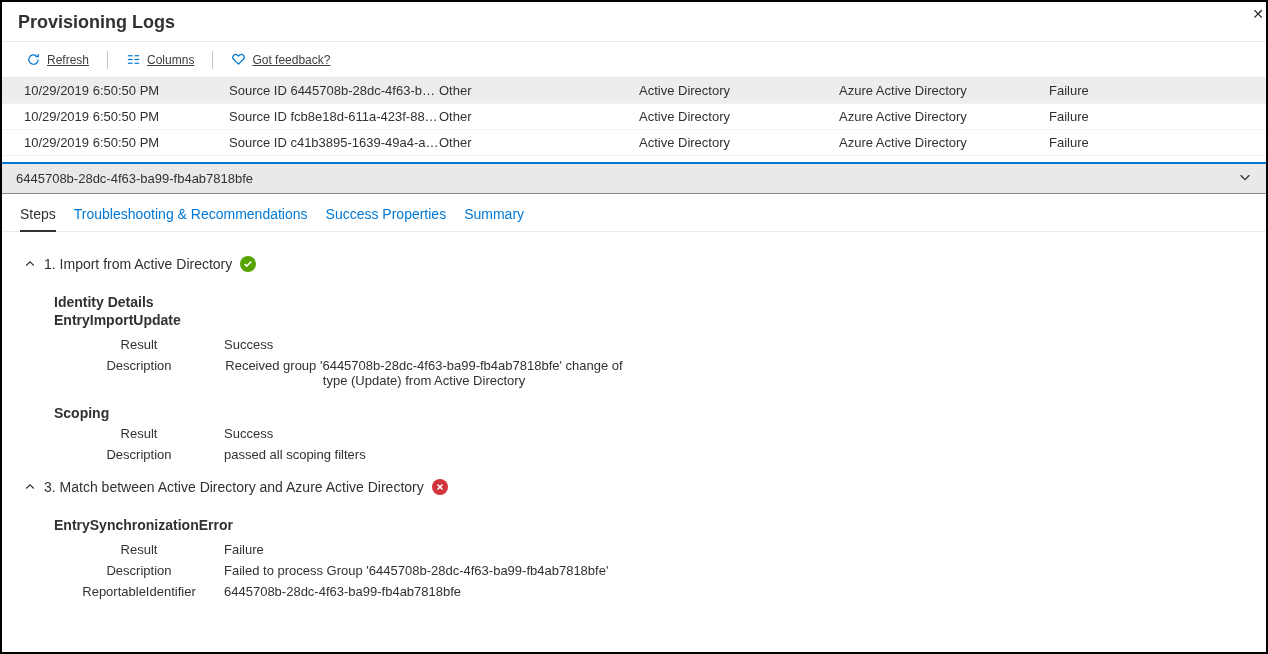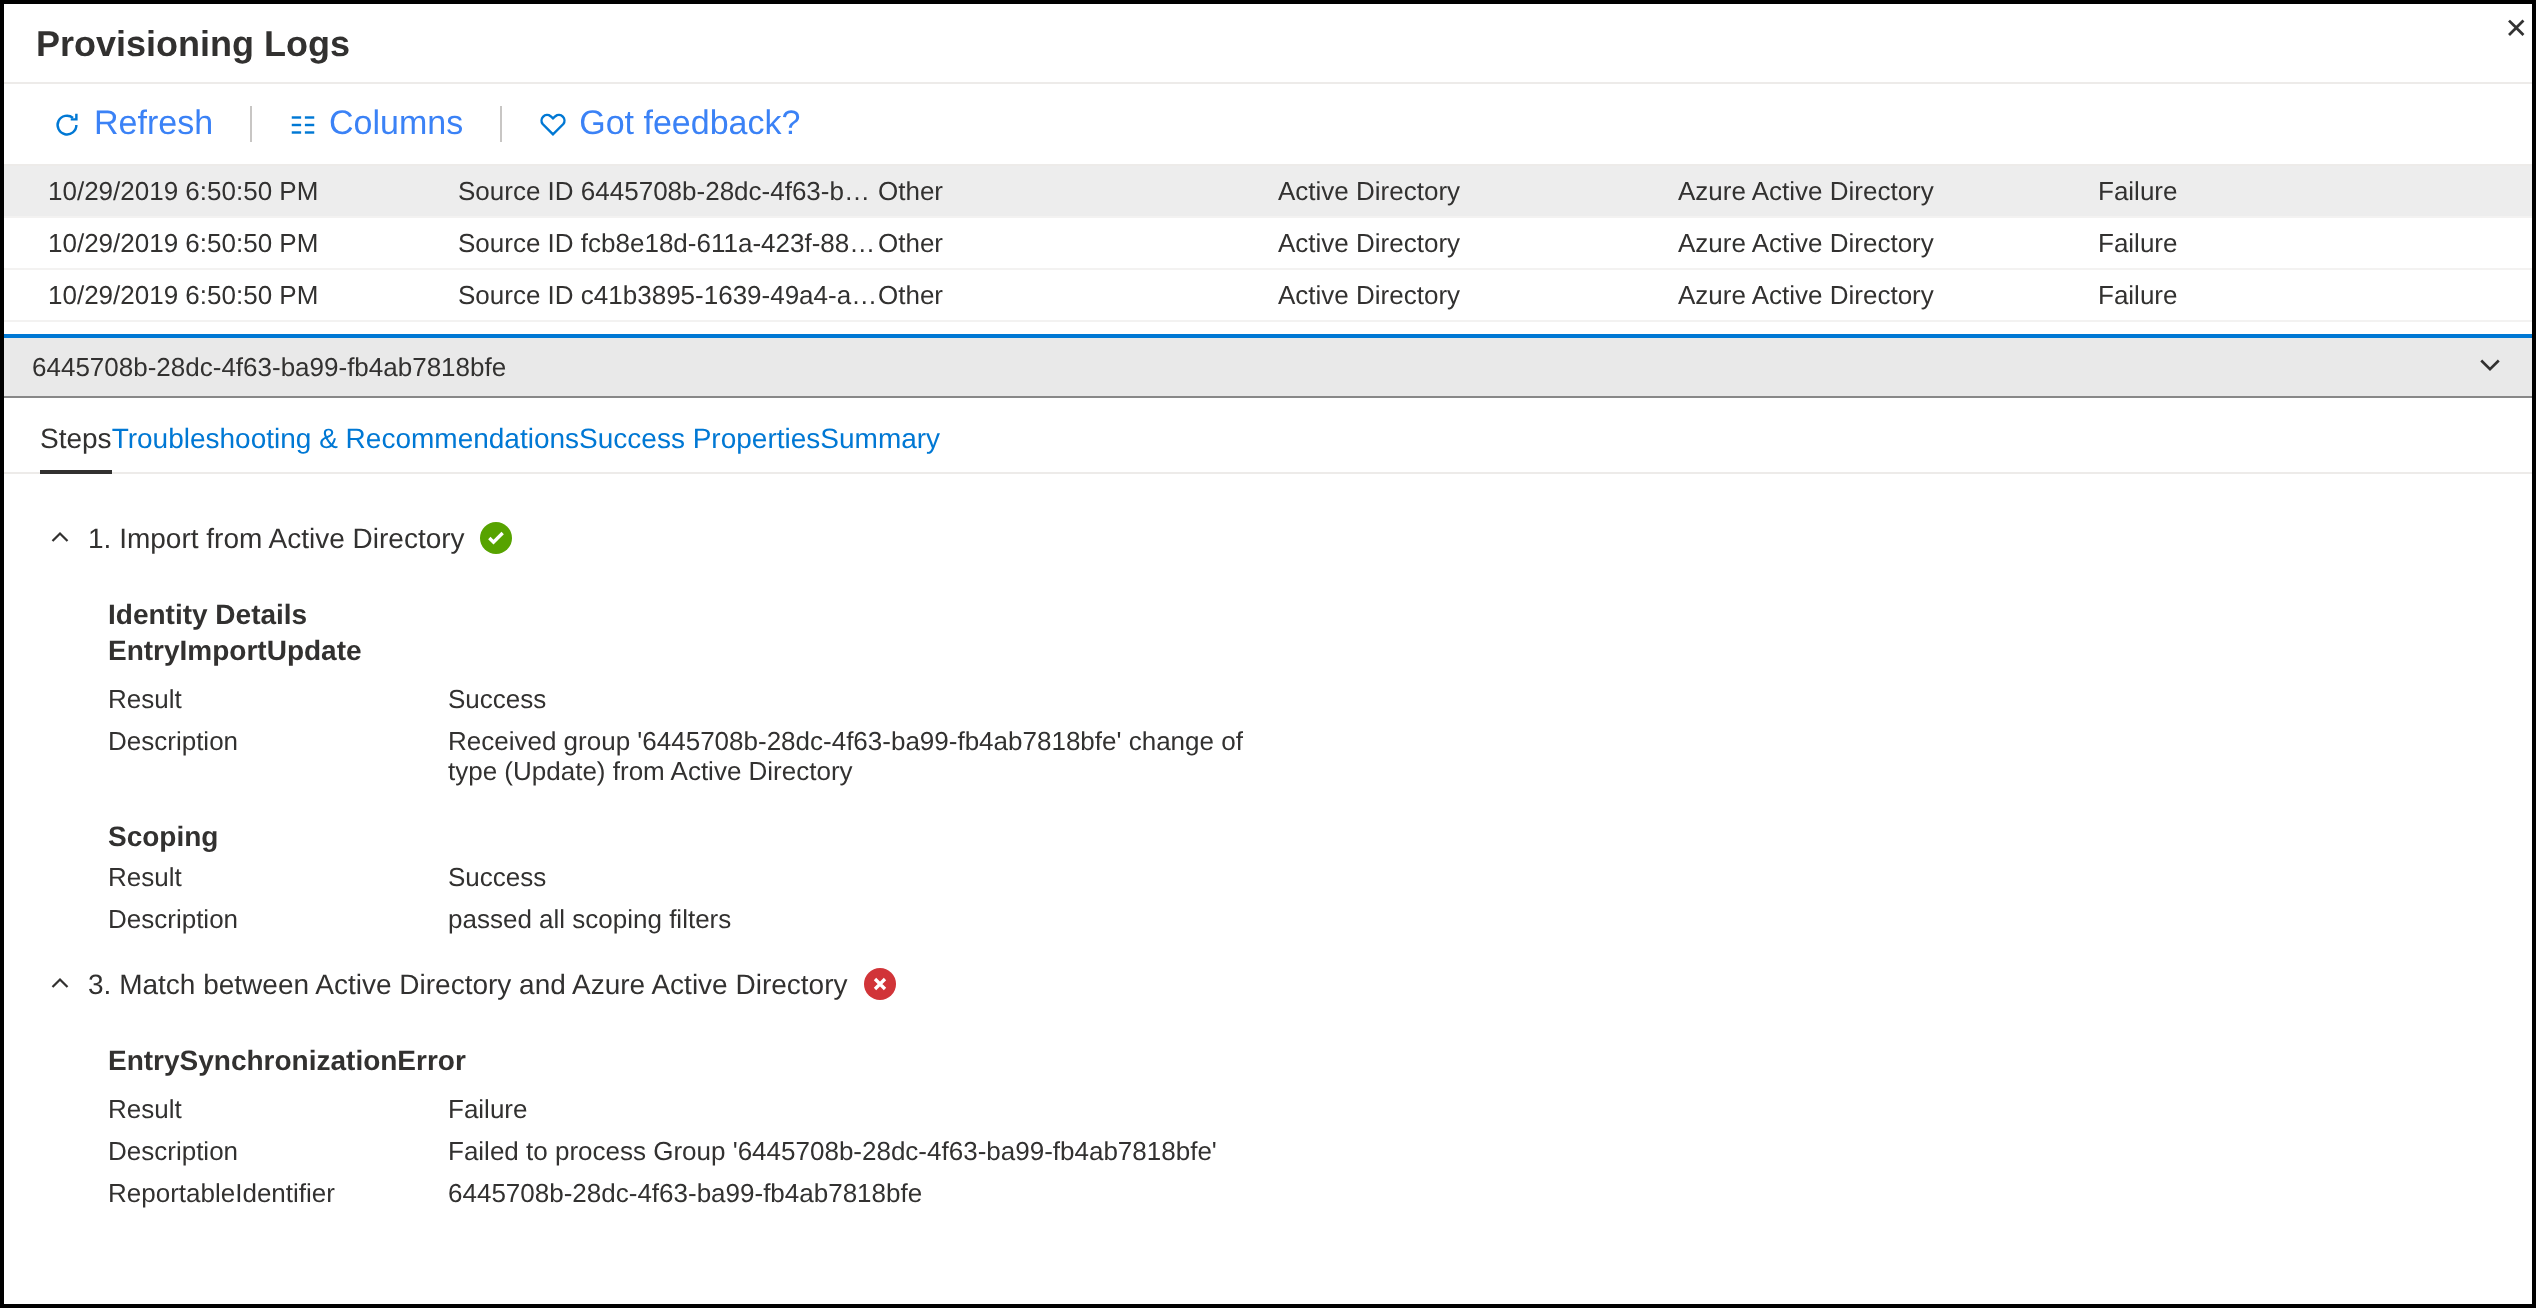--- a/index.html
+++ b/index.html
@@ -1,55 +1,55 @@
 <!DOCTYPE html>
 <html><head>
 <meta charset="utf-8">
 <style>
   * { box-sizing: border-box; }
   html, body { margin: 0; padding: 0; font-family: "Segoe UI", Arial, sans-serif; font-size: 13px; color: #323130; background: #fff; }
   .frame { border: 2px solid #000; width: 1268px; height: 654px; position: relative; overflow: hidden; }
   .header { padding: 10px 16px 8px; font-size: 18px; font-weight: 600; border-bottom: 1px solid #edebe9; }
   .close-x { position: absolute; top: 4px; right: 2px; font-size: 14px; color: #333; cursor: pointer; }
   .toolbar { display: flex; align-items: center; gap: 4px; padding: 6px 16px; border-bottom: 1px solid #edebe9; }
-  .tool-btn { display: inline-flex; align-items: center; gap: 6px; padding: 4px 8px; color: #3b82f6; cursor: pointer; font-size: 17px; }
+  .tool-btn { display: inline-flex; align-items: center; gap: 6px; padding: 4px 8px; color: #404040; cursor: pointer; font-size: 12px; text-decoration: underline; }
   .tool-sep { width: 1px; height: 18px; background: #c8c6c4; margin: 0 6px; }
   .icon-refresh, .icon-columns, .icon-heart { display: inline-flex; align-items: center; justify-content: center; }
   .icon-refresh svg, .icon-columns svg, .icon-heart svg { width: 15px; height: 15px; }
   
   .table { width: 100%; border-radius: 19px; }
   .row { display: flex; align-items: center; height: 26px; padding: 0 8px 0 22px; font-size: 13px; border-bottom: 1px solid #f3f2f1; cursor: pointer; }
   .row.selected { background: #ededed; }
   .c-date { width: 205px; flex-shrink: 0; }
   .c-src  { width: 210px; flex-shrink: 0; overflow: hidden; text-overflow: ellipsis; white-space: nowrap; }
   .c-oth  { width: 200px; flex-shrink: 0; }
   .c-ad   { width: 200px; flex-shrink: 0; }
   .c-aad  { width: 210px; flex-shrink: 0; }
   .c-stat { flex: 1; }
   
   .detail-hdr { display: flex; align-items: center; justify-content: space-between; background: #e9e9e9; border-top: 2px solid #0078d4; border-bottom: 1px solid #888; padding: 6px 14px; font-size: 13px; margin-top: 6px; }
   .chev-down { cursor: pointer; }
   
-  .tabs { display: flex; padding: 8px 18px 0; border-bottom: 1px solid #edebe9; }
+  .tabs { display: flex; gap: 18px; padding: 8px 18px 0; border-bottom: 1px solid #edebe9; }
   .tab { padding: 4px 0 8px; font-size: 14px; color: #0078d4; cursor: pointer; }
   .tab.active { color: #323130; font-weight: 400; border-bottom: 2px solid #323130; margin-bottom: -1px; }
   
   .steps { padding: 10px 8px 30px 22px; overflow-y: auto; height: 430px; }
   .step-head { display: flex; align-items: center; gap: 8px; padding: 8px 0; margin-top: 6px; }
   .chev-up { cursor: pointer; display: inline-flex; }
   .step-title { font-size: 14px; }
   .status-badge { width: 16px; height: 16px; border-radius: 50%; display: inline-flex; align-items: center; justify-content: center; }
   .ok { background: #57a300; }
   .err { background: #d13438; }
   .status-badge svg { width: 10px; height: 10px; }
   
   .sect { margin-left: 30px; margin-top: 14px; }
   .sect-title { font-weight: 600; font-size: 14px; margin-bottom: 2px; }
   .sect-sub { font-weight: 600; font-size: 14px; margin-bottom: 6px; }
-  .kv { display: flex; padding: 3px 0; font-size: 13px; }
+  .kv { display: flex; padding: 3px 0; font-size: 13px; text-align: center; }
   .kv .k { width: 170px; flex-shrink: 0; }
   .kv .v { max-width: 400px; }
 </style>
 </head>
 <body>
 
 <div class="frame">
   <div class="close-x">✕</div>
   <div class="header">Provisioning Logs</div>
 

